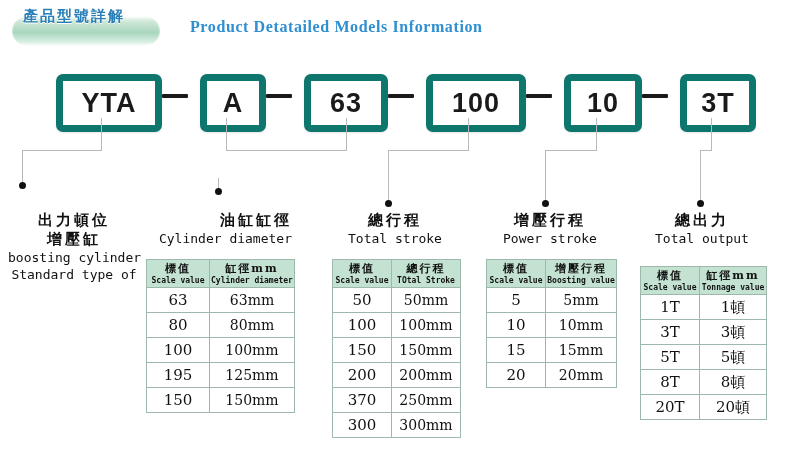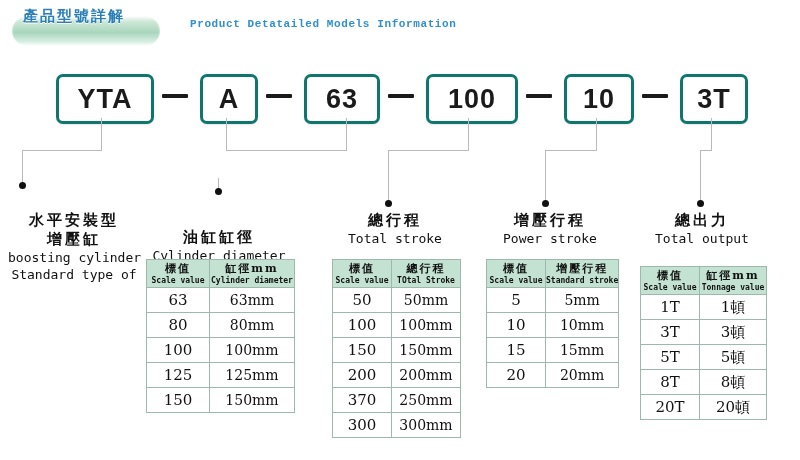--- a/index.html
+++ b/index.html
@@ -19,29 +19,29 @@
   }
   .hdr-badge-text{
     position:absolute;left:0;top:1px;width:148px;height:30px;
     display:flex;align-items:center;justify-content:center;
     font-family:"DejaVu Serif", serif;
     font-weight:bold;font-size:15px;color:#2a7fb8;letter-spacing:2px;
     text-shadow:0 1px 0 #ffffff;
   }
   .hdr-title{
     position:absolute;left:190px;top:18px;
-    font-family:Liberation Mono, monospace;
-    font-size:11px;font-weight:bold;color:#2f8fd0;letter-spacing:0.6px;
+    font-family:Liberation Serif, serif;
+    font-size:16px;font-weight:bold;color:#2f8fd0;letter-spacing:0.6px;
     white-space:nowrap;
   }
 
   
   .code-box{
     position:absolute;top:74px;height:44px;
-    background:#ffffff;border:3px solid #0f766e;border-radius:7px;
+    background:#ffffff;border:7px solid #0f766e;border-radius:7px;
     box-shadow:0 1px 2px rgba(0,0,0,.10);
     display:flex;align-items:center;justify-content:center;
     font-family:"Liberation Sans", sans-serif;
     font-size:27px;font-weight:bold;color:#1a1a1a;letter-spacing:1px;
   }
   .dash{
     position:absolute;top:94px;width:26px;height:4px;background:#1a1a1a;border-radius:1px;
   }
 
   
@@ -128,27 +128,27 @@
   <div class="ln-h" style="left:545px;top:150px;width:52px;"></div>
   <div class="ln-v" style="left:545px;top:150px;height:52px;"></div>
   <div class="dot" style="left:542px;top:200px;"></div>
 
   <div class="ln-v" style="left:711px;top:118px;height:33px;"></div>
   <div class="ln-h" style="left:700px;top:150px;width:12px;"></div>
   <div class="ln-v" style="left:700px;top:150px;height:52px;"></div>
   <div class="dot" style="left:697px;top:200px;"></div>
 
   <div class="cap" style="left:8px;top:211px;width:132px;">
-    <div class="cap-cn">水平安裝型</div>
+    <div class="cap-cn">出力頓位</div>
     <div class="cap-cn">增壓缸</div>
     <div class="cap-en">boosting cylinder</div>
     <div class="cap-en">Standard type of</div>
   </div>
 
-  <div class="cap" style="left:146px;top:228px;width:146px;">
+  <div class="cap" style="left:146px;top:211px;width:146px;text-align:right;">
     <div class="cap-cn">油缸缸徑</div>
     <div class="cap-en">Cylinder diameter</div>
   </div>
   <table class="tbl" style="left:146px;top:259px;">
     <thead>
       <tr>
         <th style="width:62px;">
           <div class="th-cn">標值</div>
           <div class="th-en">Scale value</div>
         </th>
@@ -165,21 +165,21 @@
         </tr>
       <tr>
           <td>80</td>
           <td class="unit">80mm</td>
         </tr>
       <tr>
           <td>100</td>
           <td class="unit">100mm</td>
         </tr>
       <tr>
-          <td>125</td>
+          <td>195</td>
           <td class="unit">125mm</td>
         </tr>
       <tr>
           <td>150</td>
           <td class="unit">150mm</td>
         </tr>
     </tbody>
   </table>
 
   <div class="cap" style="left:330px;top:211px;width:130px;">
@@ -233,21 +233,21 @@
   </div>
   <table class="tbl" style="left:486px;top:259px;">
     <thead>
       <tr>
         <th style="width:58px;">
           <div class="th-cn">標值</div>
           <div class="th-en">Scale value</div>
         </th>
         <th style="width:70px;">
           <div class="th-cn">增壓行程</div>
-          <div class="th-en">Standard stroke</div>
+          <div class="th-en">Boosting value</div>
         </th>
       </tr>
     </thead>
     <tbody>
       <tr>
           <td>5</td>
           <td class="unit">5mm</td>
         </tr>
       <tr>
           <td>10</td>

